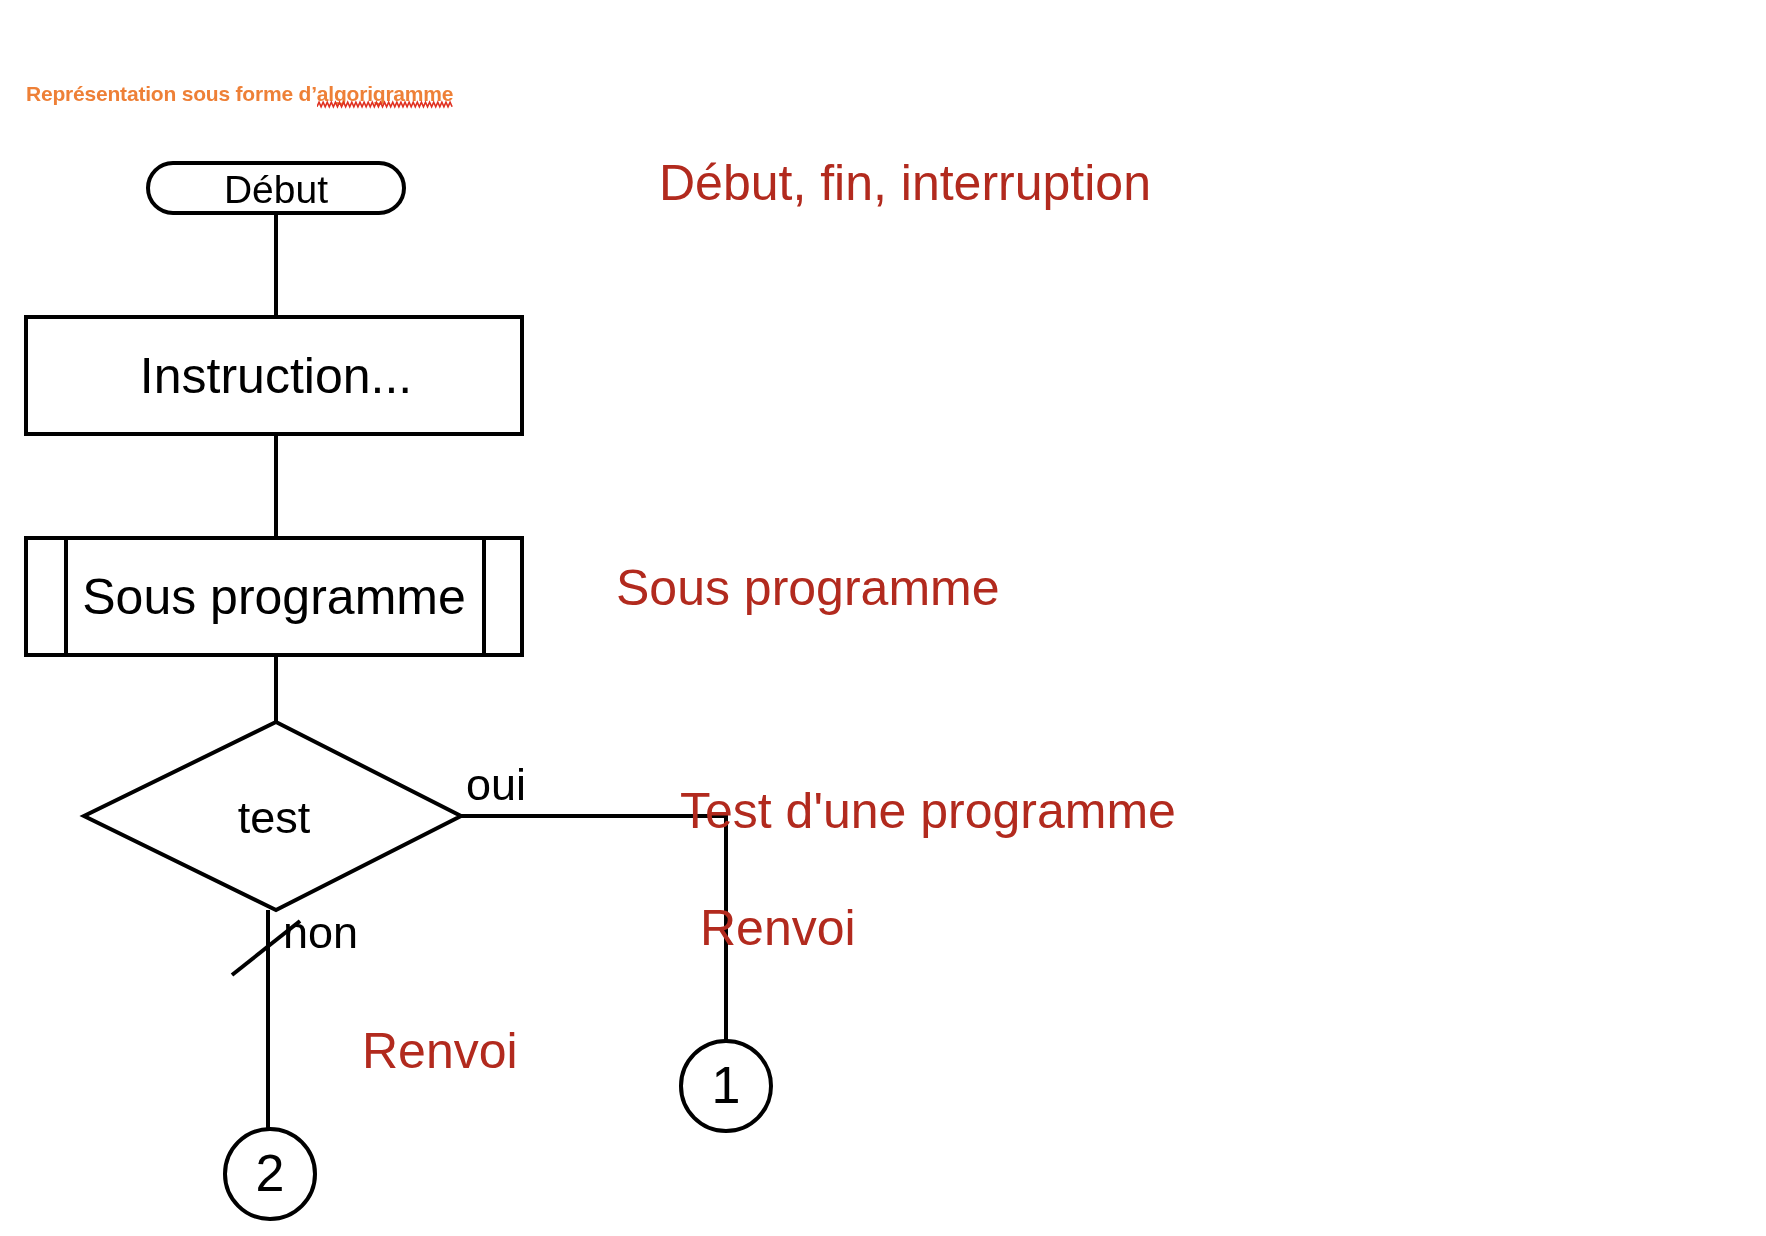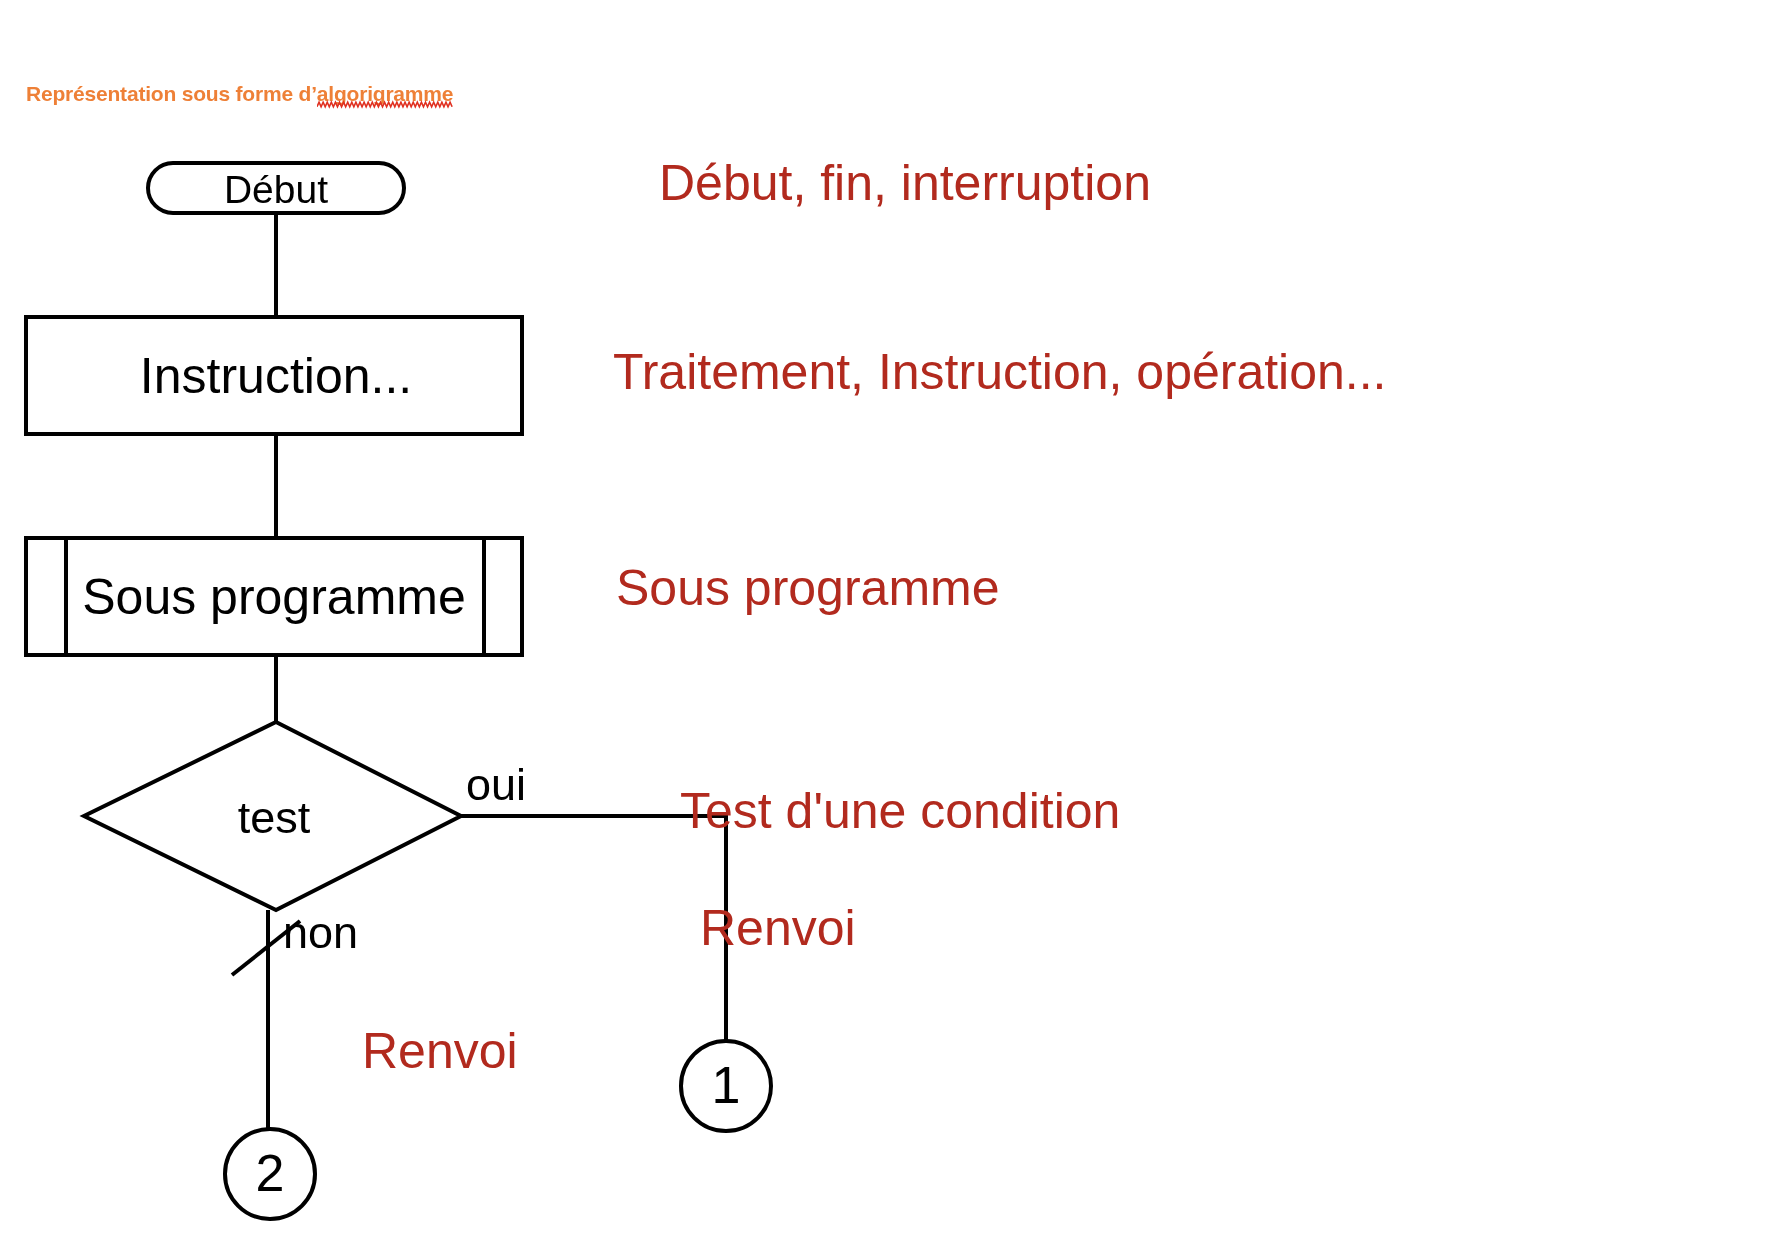--- a/index.html
+++ b/index.html
@@ -128,19 +128,18 @@
     <text class="node-label" x="283" y="948" text-anchor="start" font-size="45">non</text>
 
     <circle class="shape-stroke" cx="726" cy="1086" r="45"></circle>
     <text class="node-label" x="726" y="1103" text-anchor="middle" font-size="52">1</text>
 
     <circle class="shape-stroke" cx="270" cy="1174" r="45"></circle>
     <text class="node-label" x="270" y="1191" text-anchor="middle" font-size="52">2</text>
   </svg>
 
   <div class="annot" id="annot-debut">Début, fin, interruption</div>
-  <div class="annot" id="annot-trait">Traitement, Instruction, opération...</div>
   <div class="annot" id="annot-sous">Sous programme</div>
-  <div class="annot" id="annot-test">Test d'une condition</div>
+  <div class="annot" id="annot-test">Test d'une programme</div>
   <div class="annot" id="annot-renvoi1">Renvoi</div>
   <div class="annot" id="annot-renvoi2">Renvoi</div>
 
 </div>
 
 </body></html>

